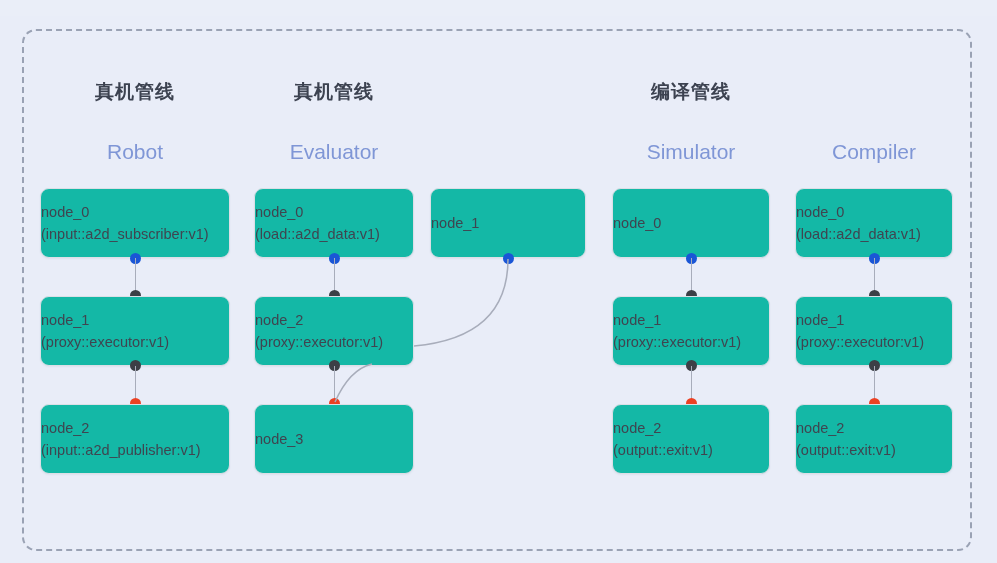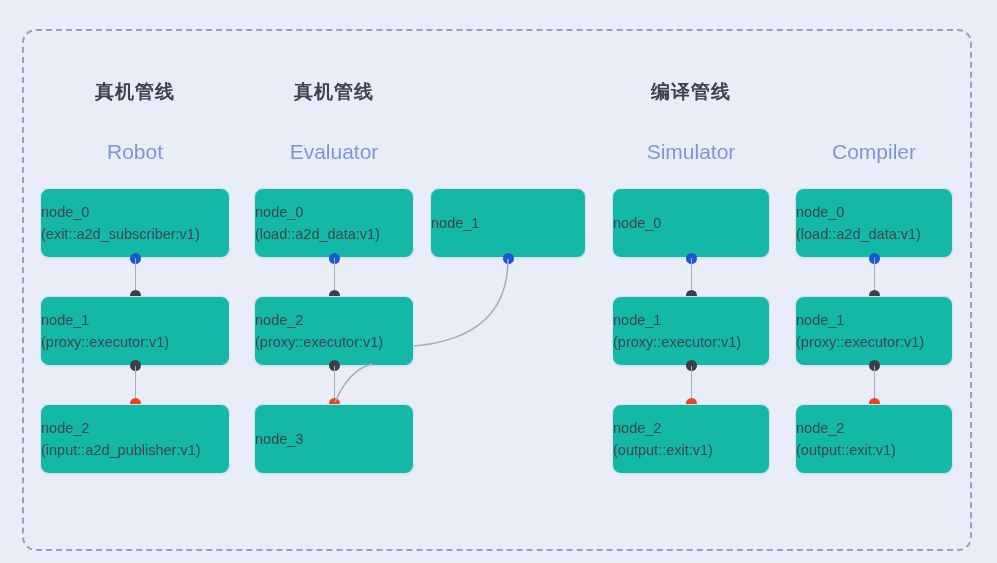--- a/index.html
+++ b/index.html
@@ -106,21 +106,21 @@
 
 <div id="stage">
 
   <div id="pipeline-container"></div>
 
   <div class="col-title" style="left:40px; top:63px; width:190px;">真机管线</div>
   <div class="col-subtitle" style="left:40px; top:124px; width:190px;">Robot</div>
 
   <div class="node" style="left:40px; top:172px; width:190px; height:70px;">
     <div class="node-name">node_0</div>
-    <div class="node-type">(exit::a2d_subscriber:v1)</div>
+    <div class="node-type">(input::a2d_subscriber:v1)</div>
   </div>
   <div class="dot dot-blue" style="left:129.5px; top:237px;"></div>
   <div class="edge-v" style="left:134.5px; top:242px; height:38px;"></div>
   <div class="dot dot-black" style="left:129.5px; top:274px;"></div>
 
   <div class="node" style="left:40px; top:280px; width:190px; height:70px;">
     <div class="node-name">node_1</div>
     <div class="node-type">(proxy::executor:v1)</div>
   </div>
   <div class="dot dot-black" style="left:129.5px; top:344px;"></div>

